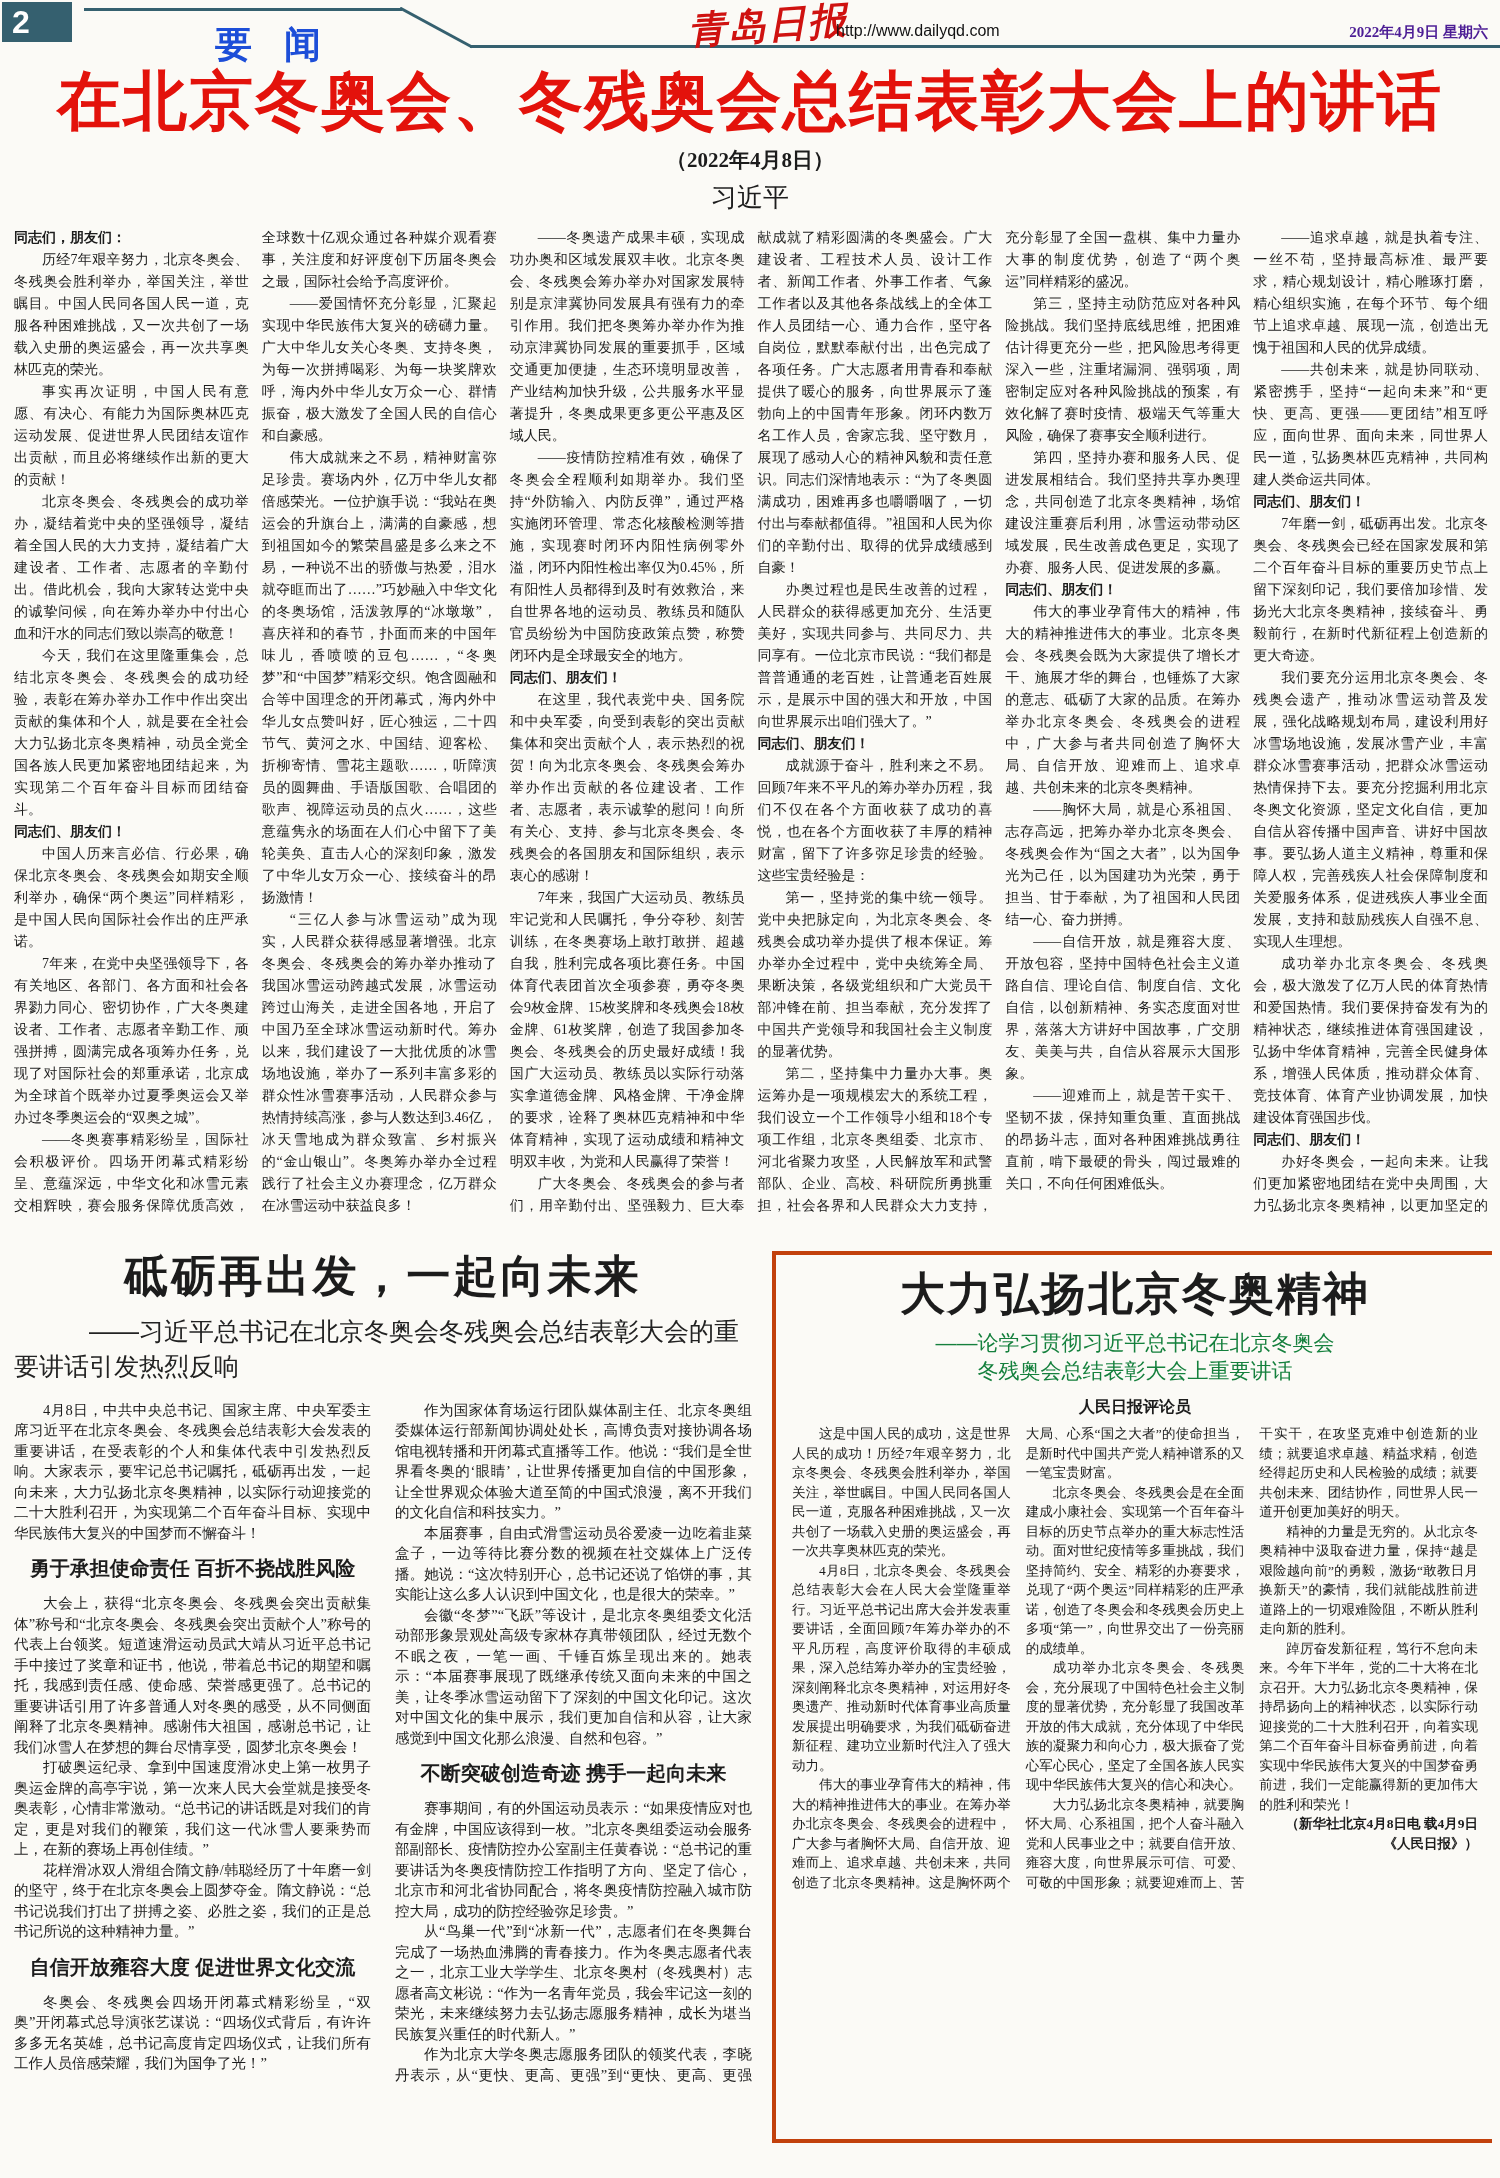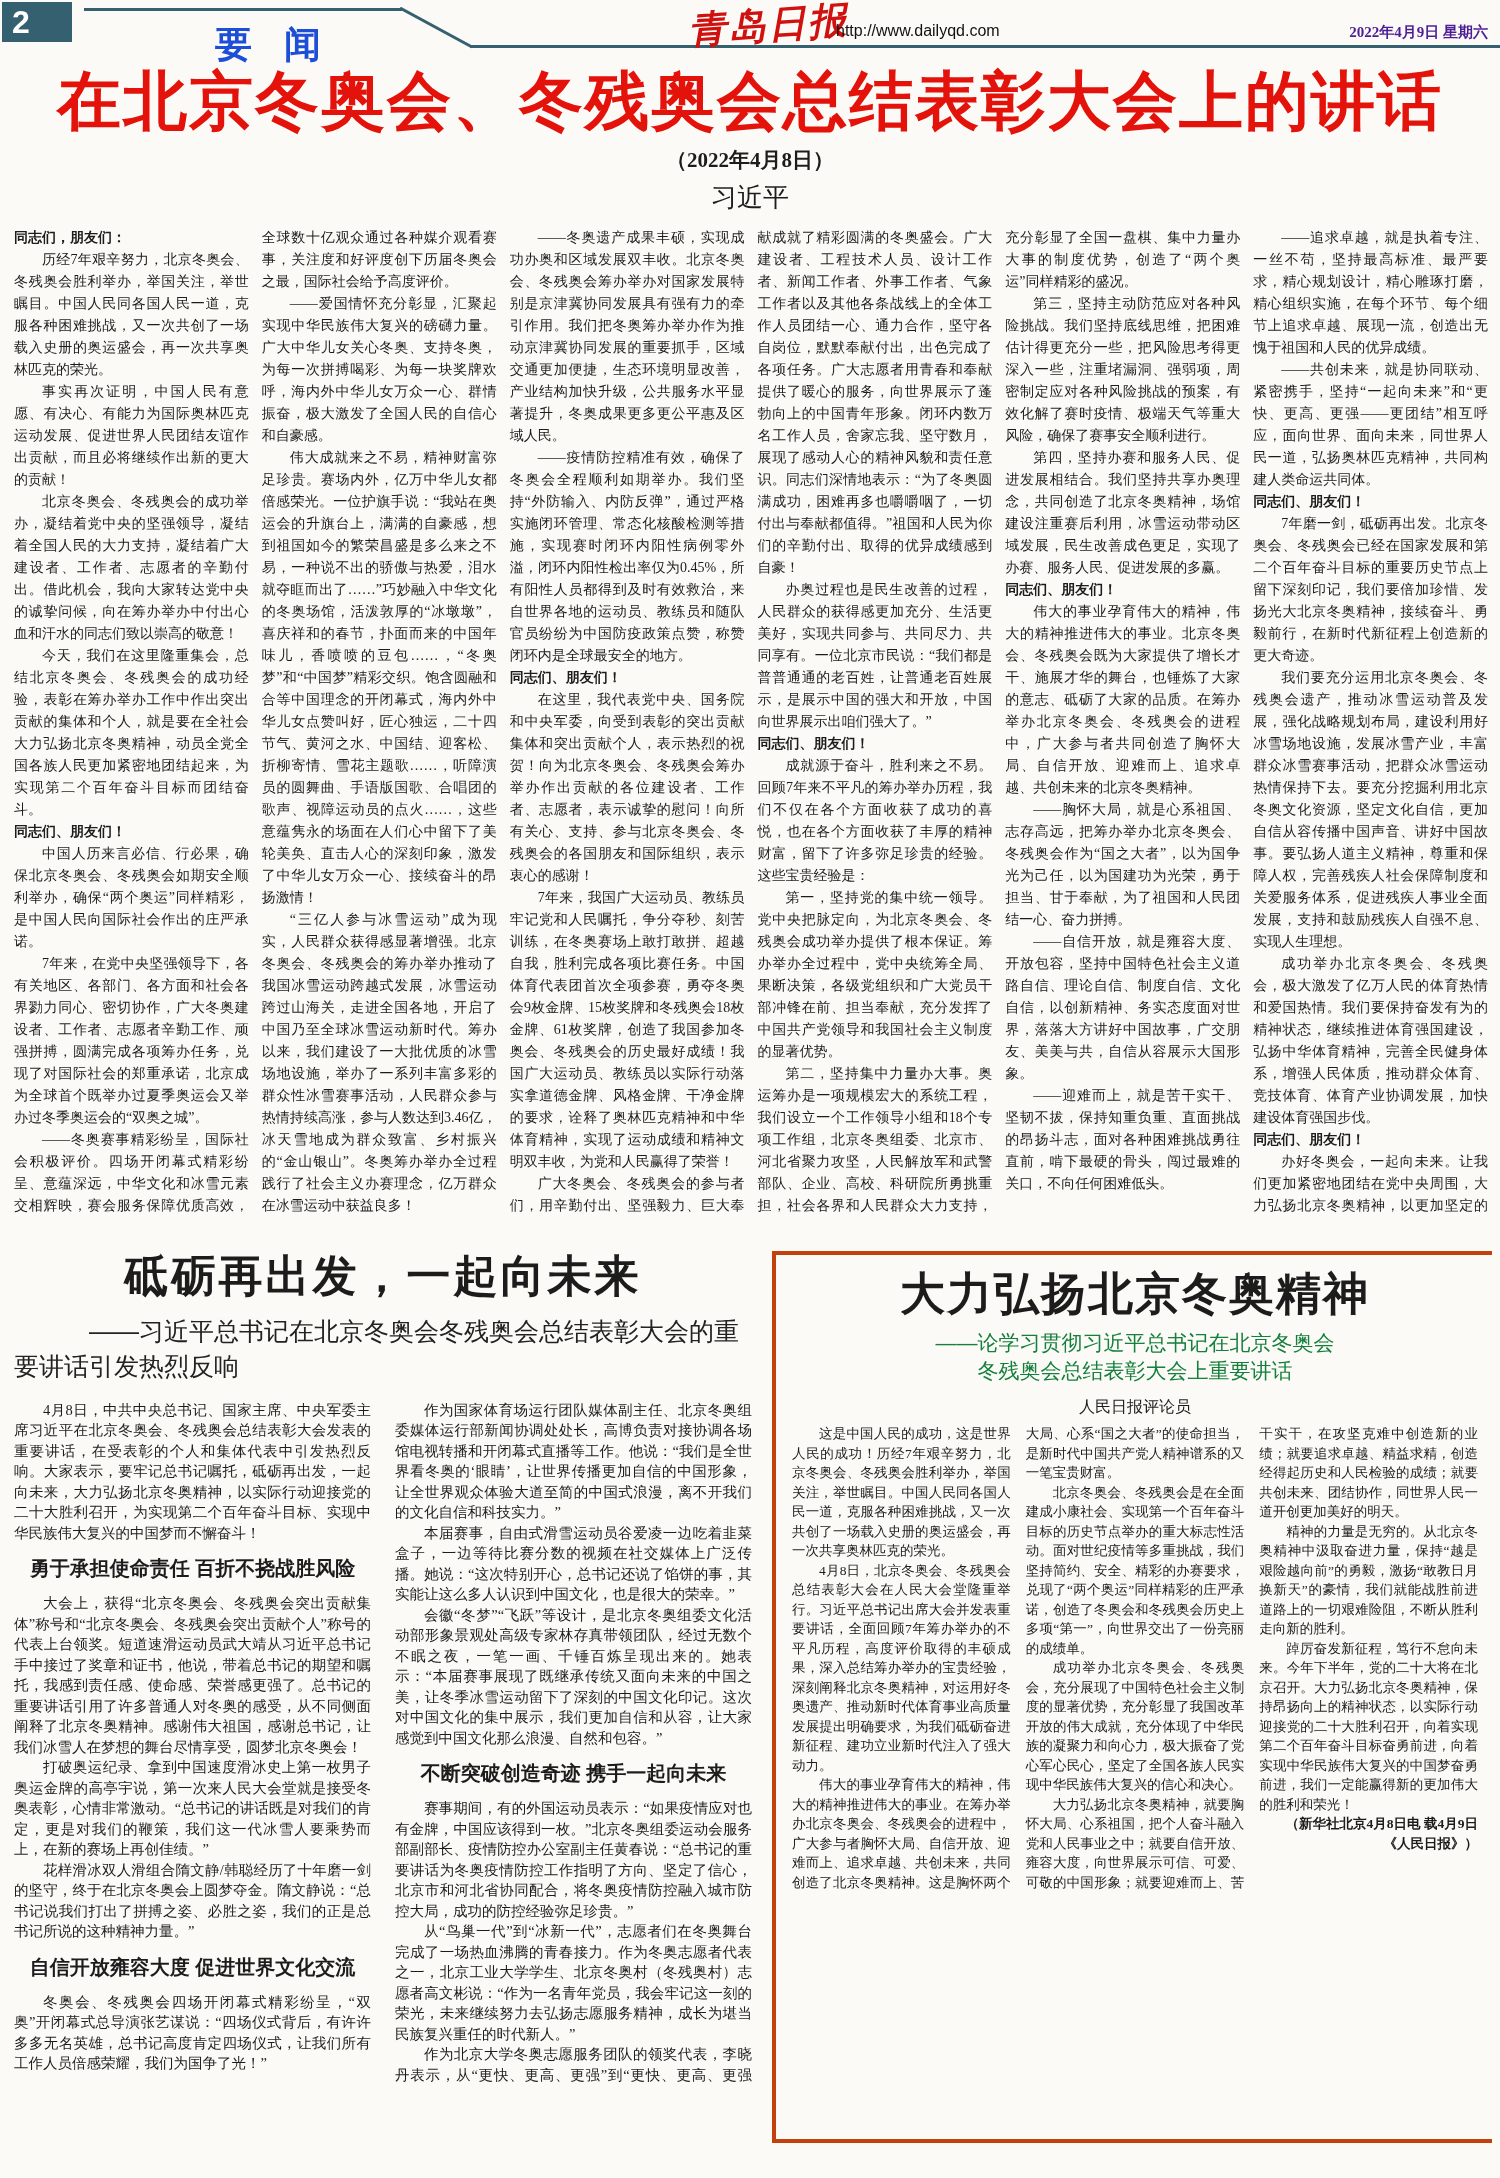--- a/index.html
+++ b/index.html
@@ -44,21 +44,21 @@
               font-family:"Liberation Sans",sans-serif;font-weight:400;color:#222;}
   .la-body{margin-top:16px;height:702px;column-count:2;column-gap:24px;
            font-size:14.5px;line-height:20.5px;overflow:hidden;}
 
   .article-right{width:686px;flex:none;border:4px solid #c2410c;padding:14px 16px 10px;
                  box-sizing:content-box;height:860px;overflow:hidden;}
   .ra-headline{text-align:center;font-size:45px;font-weight:700;letter-spacing:2px;line-height:1.15;}
   .ra-subhead{text-align:center;font-size:21px;line-height:1.35;color:#15803d;
               font-family:"Liberation Sans",sans-serif;font-weight:400;}
   .ra-subhead.first{margin-top:8px;}
-  .ra-byline{text-align:center;font-weight:400;font-size:16px;margin:12px 0 6px;
+  .ra-byline{text-align:center;font-weight:700;font-size:16px;margin:12px 0 6px;
              font-family:"Liberation Sans",sans-serif;}
   .ra-body{height:642px;column-count:3;column-gap:15px;font-size:13.5px;line-height:19.5px;
            overflow:hidden;}
 </style>
 </head>
 <body>
 
 <div class="sheet">
 
   <div class="masthead-bar">

